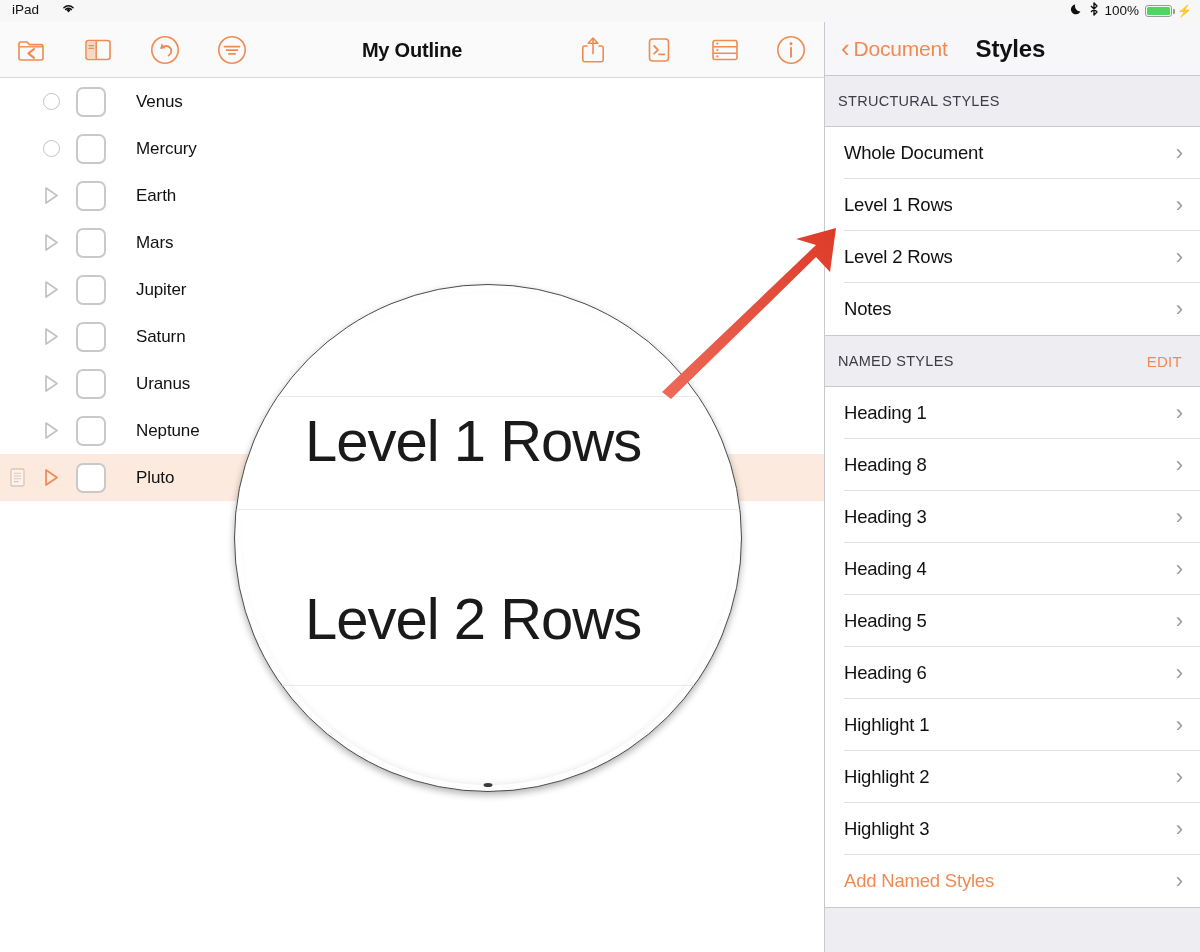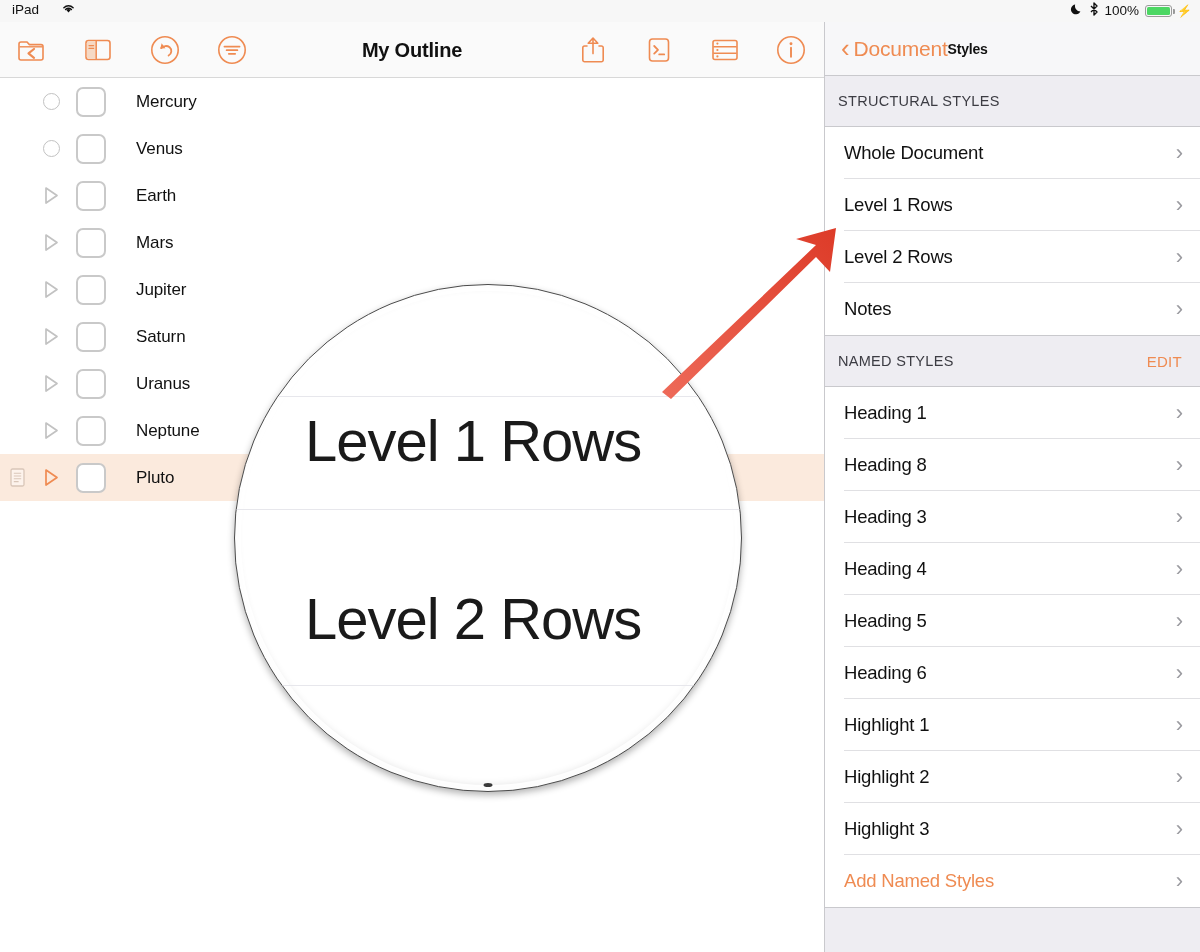--- a/index.html
+++ b/index.html
@@ -94,21 +94,21 @@
   }
   .navbar {
     position:relative; height:54px; background:#f7f7f9;
     border-bottom:1px solid #c9c9cd; display:flex; align-items:center;
   }
   .nav-back {
     display:flex; align-items:center; gap:4px; margin-left:16px;
     color:#ef8b52; font-size:21px; letter-spacing:-0.2px; cursor:pointer;
   }
   .nav-chev { font-size:26px; line-height:1; font-weight:400; margin-top:-2px; }
-  .nav-title { font-size:14px; font-weight:700; color:#111; letter-spacing:-0.2px; }
+  .nav-title { margin-left:28px; font-size:24px; font-weight:700; color:#111; letter-spacing:-0.2px; }
 
   .sec-head {
     height:50px; display:flex; align-items:center; justify-content:space-between;
     padding:0 18px 0 13px; background:#eeedf2;
     font-size:14.5px; color:#3c3c43; letter-spacing:0.3px;
   }
   .sec-edit { color:#ef8b52; font-size:15px; letter-spacing:0.3px; cursor:pointer; }
 
   .listgroup { background:#fff; }
   .lrow {
@@ -230,29 +230,29 @@
       </div>
     </div>
 
     <div class="outline" id="outline-list">
         <div class="orow">
           <div class="o-gutter"></div>
           <div class="o-handle">
             <span class="bullet-circle"></span>
           </div>
           <div class="o-check"></div>
+          <div class="o-text">Venus</div>
+        </div>
+        <div class="orow">
+          <div class="o-gutter"></div>
+          <div class="o-handle">
+            <span class="bullet-circle"></span>
+          </div>
+          <div class="o-check"></div>
           <div class="o-text">Mercury</div>
-        </div>
-        <div class="orow">
-          <div class="o-gutter"></div>
-          <div class="o-handle">
-            <span class="bullet-circle"></span>
-          </div>
-          <div class="o-check"></div>
-          <div class="o-text">Venus</div>
         </div>
         <div class="orow">
           <div class="o-gutter"></div>
           <div class="o-handle">
             <svg width="17" height="19" viewBox="0 0 17 19">
               <path d="M3 2 L14 9.5 L3 17 Z" fill="none" stroke="#c2c2c2" stroke-width="1.7" stroke-linejoin="round"></path>
             </svg>
           </div>
           <div class="o-check"></div>
           <div class="o-text">Earth</div>

